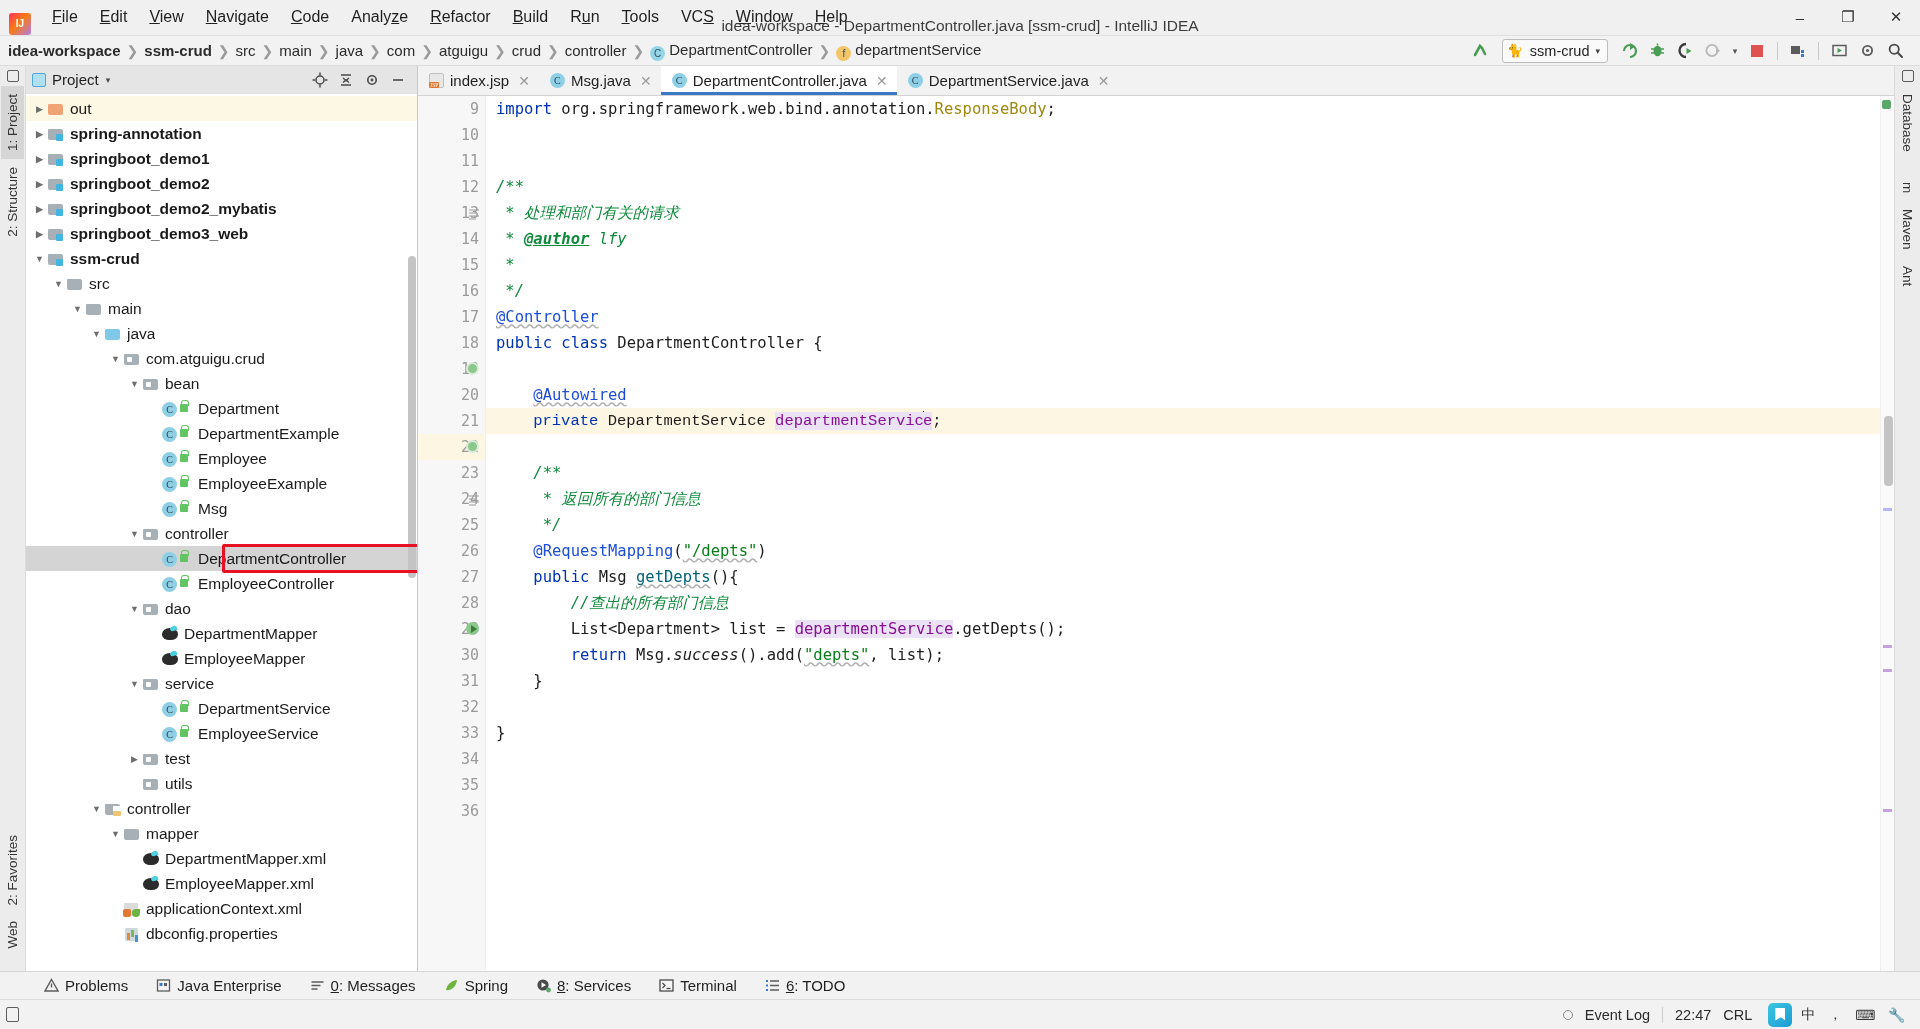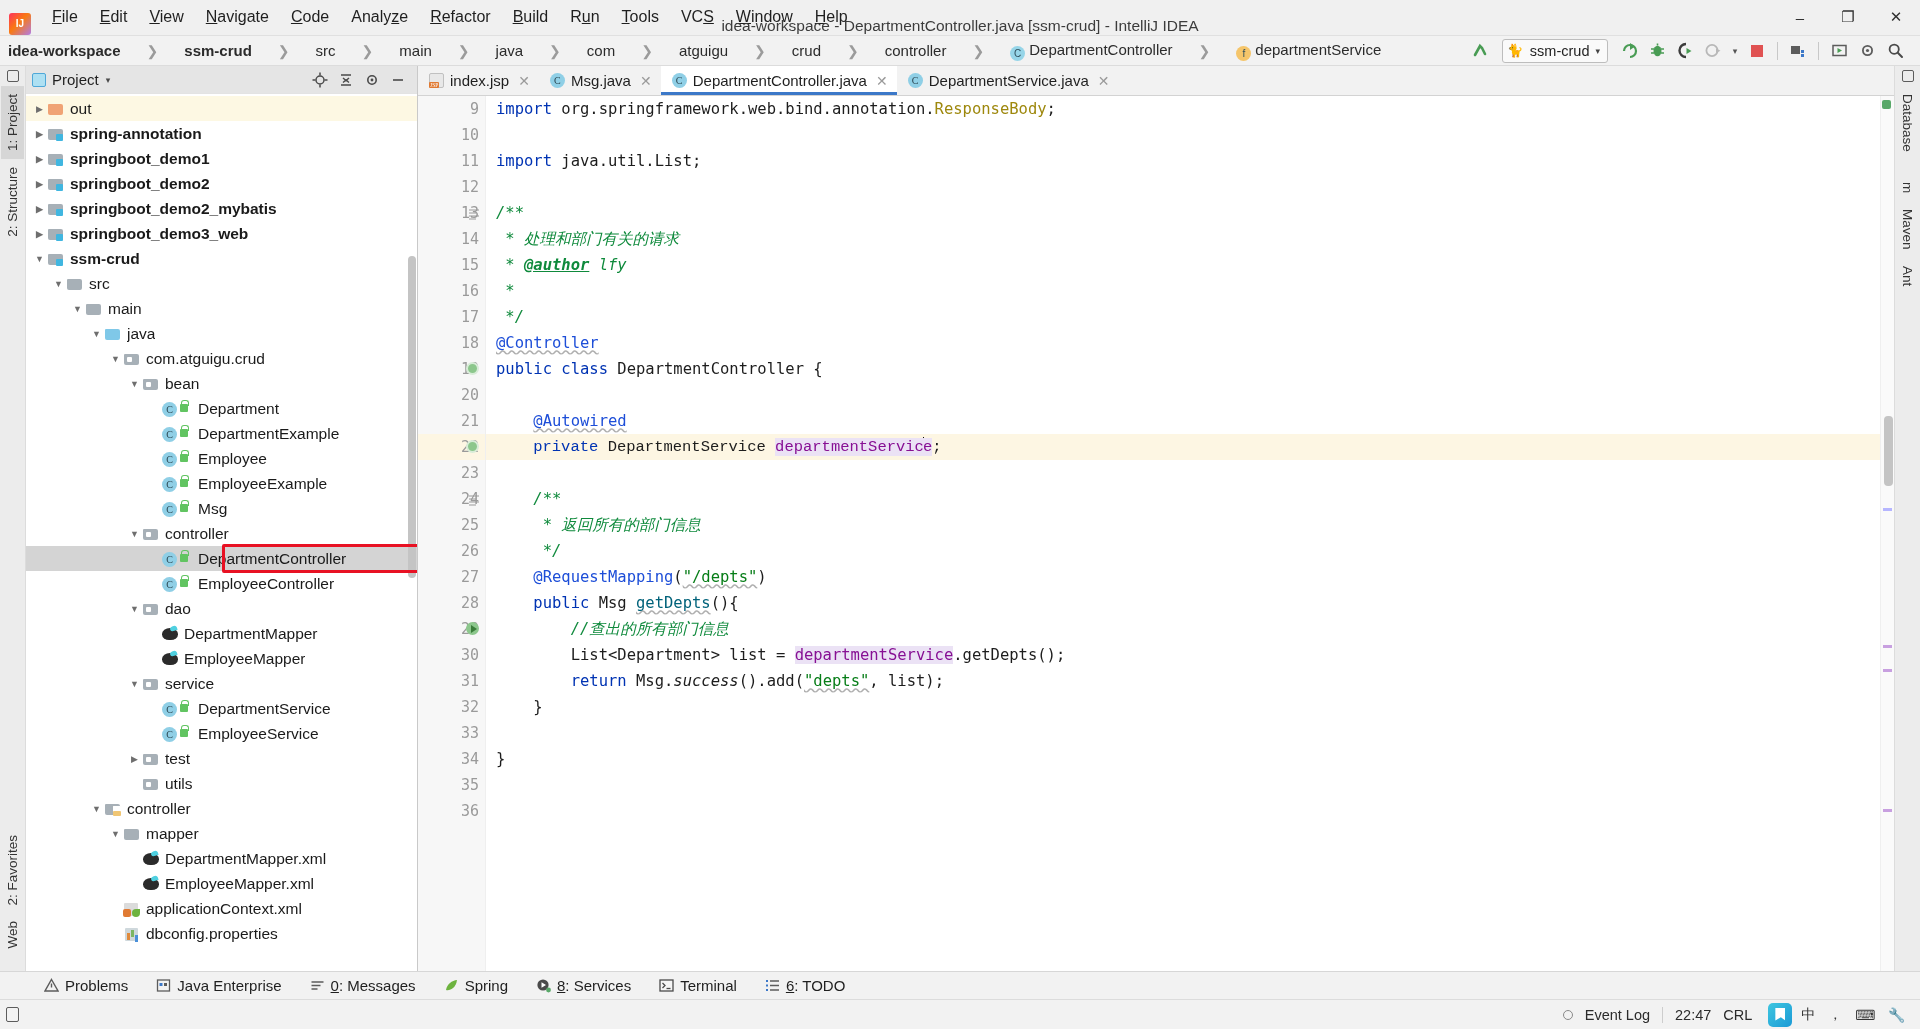--- a/index.html
+++ b/index.html
@@ -49,21 +49,21 @@
     width: 48px; height: 36px; display: flex; align-items: center; justify-content: center;
     font-size: 15px; color: #303030; cursor: default;
   }
 
   
   .navbar {
     height: 30px; min-height: 30px; background: #f2f2f2;
     display: flex; align-items: center; padding: 0 6px;
     border-bottom: 1px solid #dcdcdc;
   }
-  .crumbs { display: flex; align-items: center; gap: 20px; }
+  .crumbs { display: flex; align-items: center; }
   .crumb {
     font-size: 15px; color: #2b2b2b; padding: 0 2px; cursor: default; white-space: nowrap;
   }
   .crumb.bold { font-weight: bold; }
   .crumb-sep { color: #9b9b9b; font-size: 14px; padding: 0 4px; }
   .crumb-ico {
     width: 15px; height: 15px; border-radius: 50%; display: inline-flex;
     align-items: center; justify-content: center; font-size: 10px; color: #2f4f5c;
     margin-right: 4px; vertical-align: -2px;
   }
@@ -890,21 +890,20 @@
             <div class="bar-ico" style="position: absolute; top: 630px;">
               <span style="display:flex;width:11px;height:11px;border:1px solid #bdbdbd;border-radius:2px;background:#fff;align-items:center;justify-content:center">
                 <i style="display:block;width:6px;height:1px;background:#8a8a8a"></i>
               </span>
             </div>
             <div class="bulb" style="top: 343px;"></div>
           </div>
         <div class="code" id="code">
             <div class="cline"><span class="k">import</span> org.springframework.web.bind.annotation.<span class="tpe" style="color:#9e880d">ResponseBody</span>;</div>
             <div class="cline"></div>
-            <div class="cline"><span class="k">import</span> java.util.List;</div>
             <div class="cline"></div>
             <div class="cline"><span class="doc">/**</span></div>
             <div class="cline">&nbsp;<span class="doc">* 处理和部门有关的请求</span></div>
             <div class="cline">&nbsp;<span class="doc">* <span class="doctag">@author</span> lfy</span></div>
             <div class="cline">&nbsp;<span class="doc">*</span></div>
             <div class="cline">&nbsp;<span class="doc">*/</span></div>
             <div class="cline"><span class="an sq">@Controller</span></div>
             <div class="cline"><span class="k">public</span> <span class="k">class</span> DepartmentController {</div>
             <div class="cline"></div>
             <div class="cline">&nbsp;&nbsp;&nbsp;&nbsp;<span class="an sq">@Autowired</span></div>

